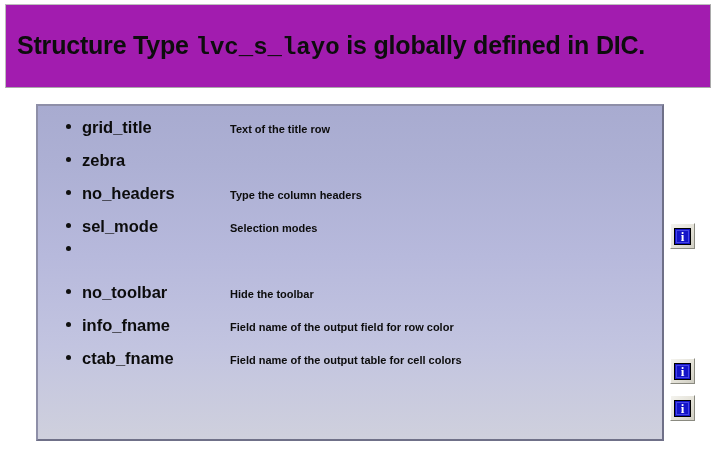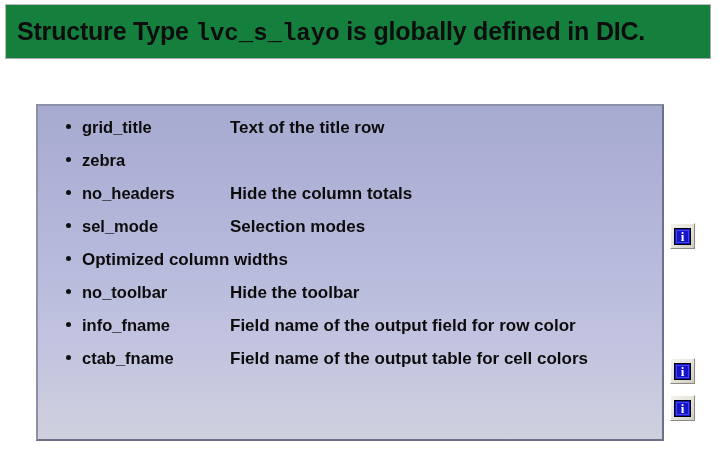--- a/index.html
+++ b/index.html
@@ -14,23 +14,23 @@
     overflow: hidden;
     position: relative;
   }
 
   
   #header-banner {
     position: absolute;
     left: 5px;
     top: 4px;
     width: 706px;
-    height: 55px;
-    box-sizing: border-box;
-    background: #15803d;
+    height: 84px;
+    box-sizing: border-box;
+    background: #a21caf;
     border: 1px solid #bdbdbd;
     border-right-color: #a9a9a9;
     border-bottom-color: #a9a9a9;
     display: flex;
     align-items: center;
   }
   #header-title {
     padding-left: 11px;
     font-size: 25px;
     font-weight: bold;
@@ -84,21 +84,21 @@
   }
   .option-key {
     width: 148px;
     flex: 0 0 auto;
     font-size: 16.5px;
     font-weight: bold;
     color: #0c0c0c;
     white-space: nowrap;
   }
   .option-desc {
-    font-size: 17px;
+    font-size: 11px;
     font-weight: bold;
     color: #0c0c0c;
     white-space: nowrap;
   }
 
   
   .info-icon-button {
     position: absolute;
     width: 25px;
     height: 26px;
@@ -163,30 +163,29 @@
         <span class="option-key">grid_title</span>
         <span class="option-desc">Text of the title row</span>
       </li>
       <li class="option-row">
         <span class="bullet-dot"></span>
         <span class="option-key">zebra</span>
       </li>
       <li class="option-row">
         <span class="bullet-dot"></span>
         <span class="option-key">no_headers</span>
-        <span class="option-desc">Hide the column totals</span>
+        <span class="option-desc">Type the column headers</span>
       </li>
       <li class="option-row">
         <span class="bullet-dot"></span>
         <span class="option-key">sel_mode</span>
         <span class="option-desc">Selection modes</span>
       </li>
       <li class="option-row">
         <span class="bullet-dot"></span>
-        <span class="option-desc">Optimized column widths</span>
       </li>
       <li class="option-row">
         <span class="bullet-dot"></span>
         <span class="option-key">no_toolbar</span>
         <span class="option-desc">Hide the toolbar</span>
       </li>
       <li class="option-row">
         <span class="bullet-dot"></span>
         <span class="option-key">info_fname</span>
         <span class="option-desc">Field name of the output field for row color</span>

